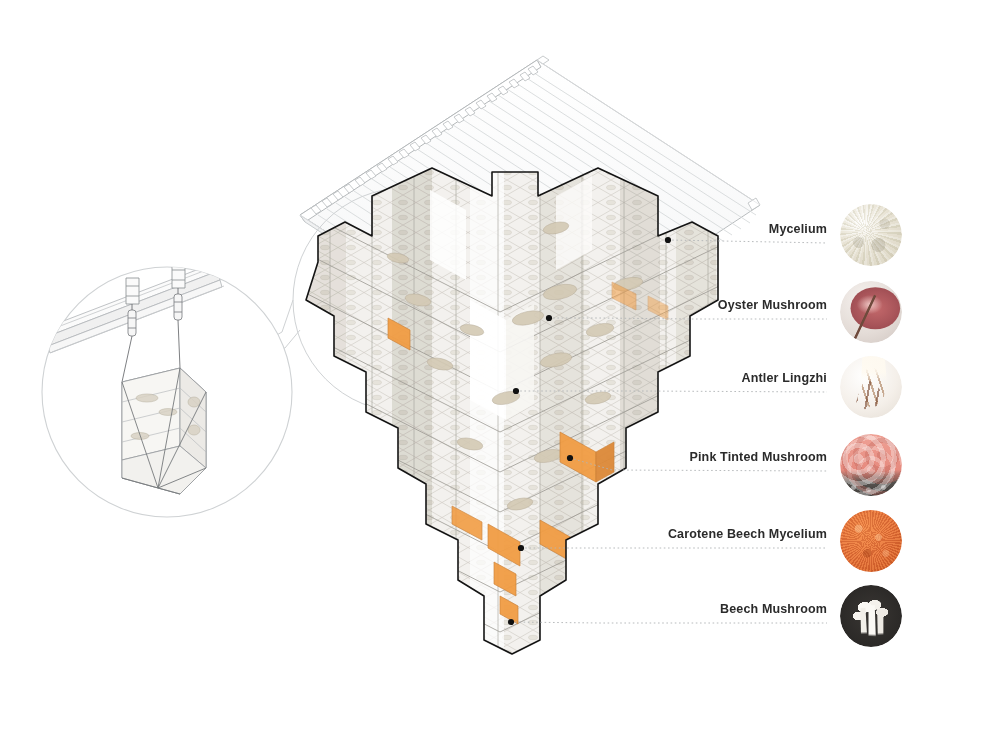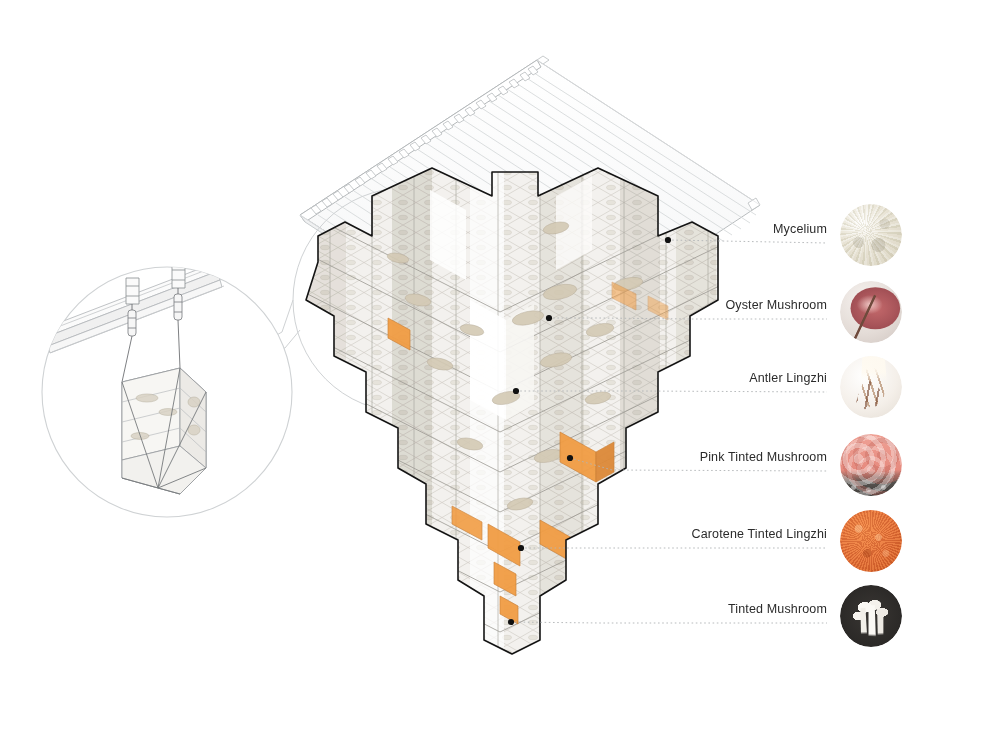--- a/index.html
+++ b/index.html
@@ -3,21 +3,21 @@
 <meta charset="utf-8">
 <title>Mycelium Tower Axonometric</title>
 <style>
   html,body{margin:0;padding:0;}
   body{
     width:1000px;height:750px;
     background:#ffffff;
     font-family:"Liberation Sans","DejaVu Sans",sans-serif;
     overflow:hidden;position:relative;
   }
-  #stage{position:absolute;inset:0;width:1000px;height:750px;}
+  #stage{position:absolute;inset:0;width:1000px;height:750px;font-weight:bold;}
   svg.layer{position:absolute;top:0;left:0;width:1000px;height:750px;overflow:visible;}
 
   
   .legend-row{position:absolute;height:0;}
   .legend-label{
     position:absolute;right:0;bottom:4px;
     font-size:12.5px;color:#2b2b2b;
     letter-spacing:.15px;white-space:nowrap;
     font-family:"Liberation Sans","DejaVu Sans",sans-serif;
   }
@@ -393,37 +393,37 @@
         repeating-radial-gradient(circle at 30% 40%, rgba(255,255,255,.34) 0 5px, transparent 5px 11px),
         repeating-radial-gradient(circle at 68% 34%, rgba(190,100,90,.34) 0 5px, transparent 5px 12px),
         repeating-radial-gradient(circle at 50% 58%, rgba(255,255,255,.26) 0 4px, transparent 4px 10px);"></div>
       <div class="sw-inner" style="background:
         radial-gradient(circle at 22% 86%, rgba(255,255,255,.45) 0 2px, transparent 3px),
         radial-gradient(circle at 46% 90%, rgba(255,255,255,.4) 0 2px, transparent 3px),
         radial-gradient(circle at 70% 86%, rgba(255,255,255,.4) 0 2px, transparent 3px);"></div>
     </div>
 
     <div class="legend-row" style="left:0;top:545px;width:827px;">
-      <div class="legend-label">Carotene Tinted Lingzhi</div>
+      <div class="legend-label">Carotene Beech Mycelium</div>
     </div>
     <div class="legend-swatch" style="left:840px;top:510px;">
       <div class="sw-inner" style="background:
         radial-gradient(circle at 38% 32%, #f18b4c 0%, #e2703a 52%, #c8551f 100%);"></div>
       <div class="sw-inner" style="background:
         repeating-conic-gradient(from 0deg at 50% 50%, rgba(255,160,90,.45) 0deg 3deg, rgba(180,70,25,.4) 3deg 6deg);
         opacity:.7;"></div>
       <div class="sw-inner" style="background:
         radial-gradient(circle at 30% 30%, rgba(255,200,150,.5) 0 6%, transparent 7%),
         radial-gradient(circle at 62% 44%, rgba(255,200,150,.45) 0 6%, transparent 7%),
         radial-gradient(circle at 44% 70%, rgba(160,60,20,.4) 0 7%, transparent 8%),
         radial-gradient(circle at 74% 70%, rgba(255,190,140,.4) 0 5%, transparent 6%);"></div>
     </div>
 
     <div class="legend-row" style="left:0;top:620px;width:827px;">
-      <div class="legend-label">Tinted Mushroom</div>
+      <div class="legend-label">Beech Mushroom</div>
     </div>
     <div class="legend-swatch" style="left:840px;top:585px;">
       <div class="sw-inner" style="background:
         radial-gradient(circle at 50% 48%, #3a3734 0%, #2b2927 70%, #201e1d 100%);"></div>
       <div class="sw-inner" style="background:
         radial-gradient(ellipse 16% 12% at 40% 36%, #fbf9f5 0 70%, transparent 72%),
         radial-gradient(ellipse 15% 11% at 56% 32%, #f4f1ec 0 70%, transparent 72%),
         radial-gradient(ellipse 14% 10% at 68% 44%, #eeeae4 0 70%, transparent 72%),
         radial-gradient(ellipse 13% 10% at 30% 50%, #f6f3ee 0 70%, transparent 72%);"></div>
       <div class="sw-inner" style="background:

